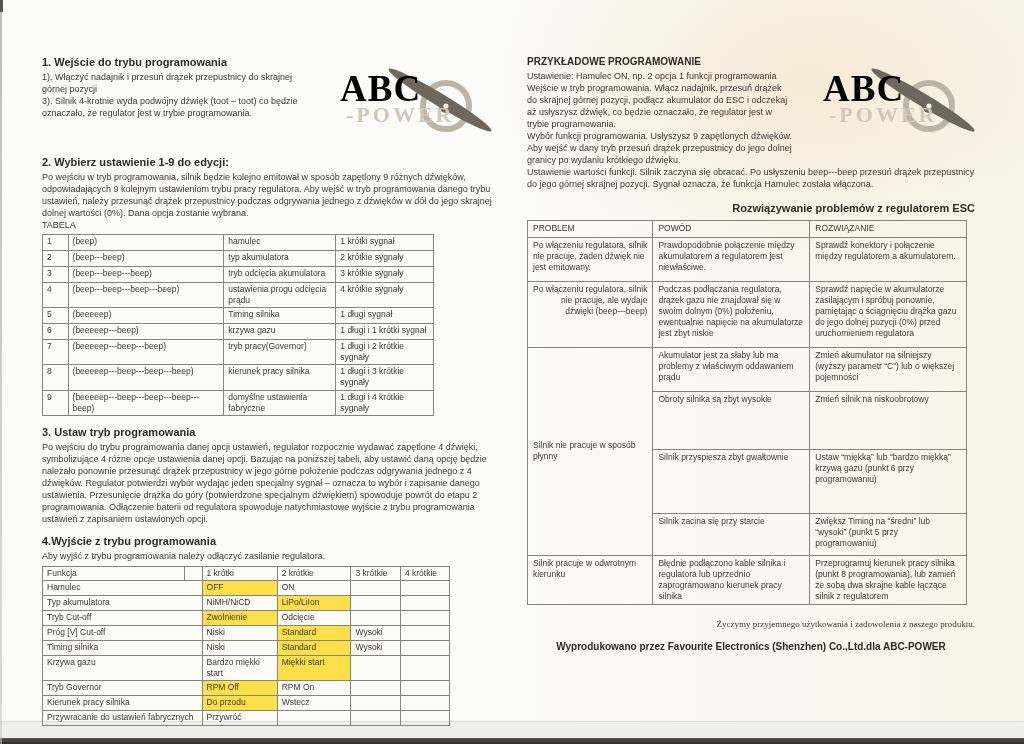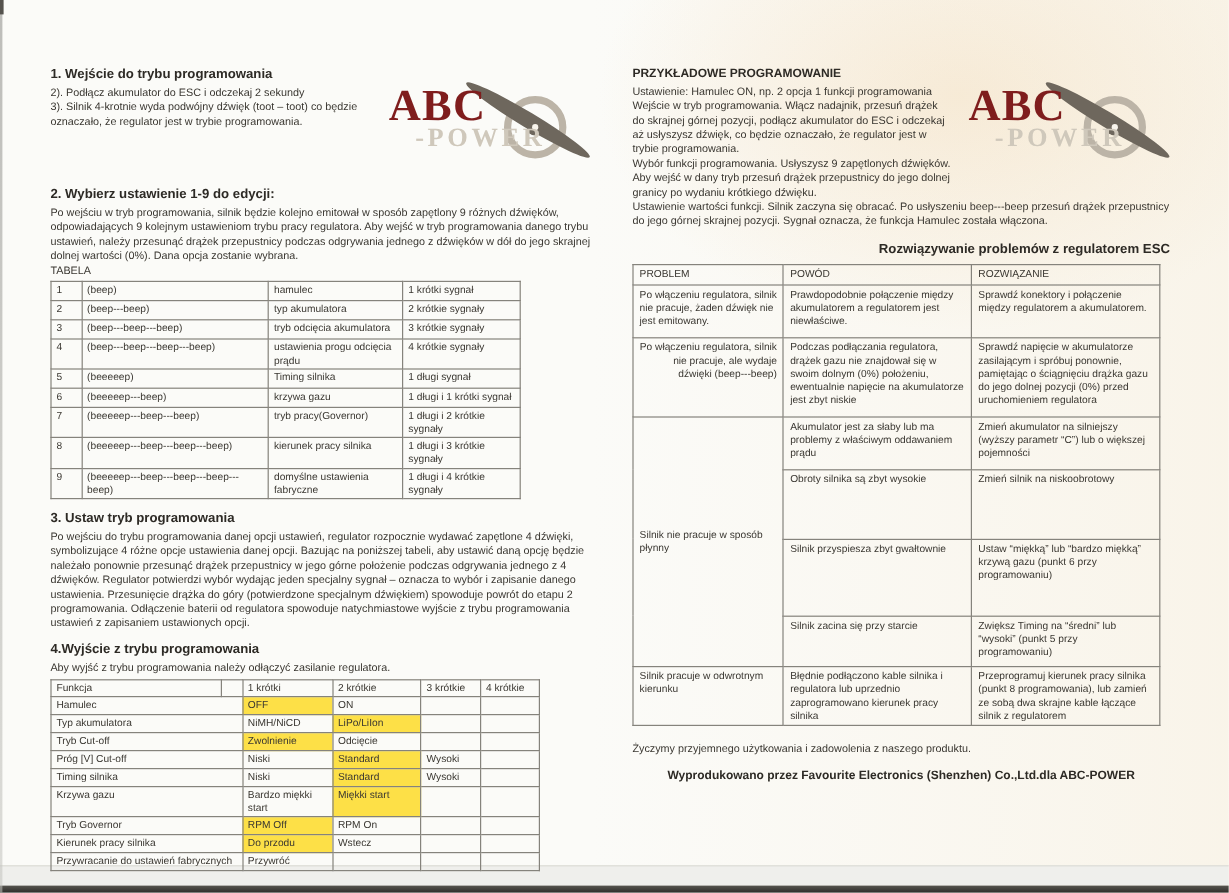--- a/index.html
+++ b/index.html
@@ -21,22 +21,22 @@
   
   .page{position:absolute;top:56px;}
   .page-left{left:42px;width:450px;}
   .page-right{left:527px;width:448px;}
   h1{font-size:11px;margin:10px 0 3px 0;font-weight:bold;color:#2d2a25;}
   h1.first{margin-top:0;}
   .caps{font-size:10px;}
   .para{font-size:9px;line-height:1.34;color:#3a3731;}
   
   .logo{position:relative;width:172px;height:84px;float:right;margin:2px 0 4px 10px;}
-  .logo-abc{position:absolute;left:4px;top:12px;font-family:"Liberation Serif",serif;font-weight:bold;
-    font-size:37px;line-height:1;color:#7f1d1d;letter-spacing:1px;}
+  .logo-abc{position:absolute;left:20px;top:12px;font-family:"Liberation Serif",serif;font-weight:bold;
+    font-size:37px;line-height:1;color:#000000;letter-spacing:1px;}
   .logo-power{position:absolute;left:26px;top:46px;font-family:"Liberation Serif",serif;font-weight:bold;
     font-size:22px;line-height:1;color:#cfc8bb;letter-spacing:3px;}
   .logo svg{position:absolute;right:-2px;top:0;}
   
   table{border-collapse:collapse;background:transparent;}
   td,th{border:1px solid #85837c;font-size:8.5px;line-height:1.3;padding:1px 4px;vertical-align:top;
     font-weight:normal;text-align:left;color:#3a3731;}
   
   .beep-table{width:392px;margin-top:3px;}
   .beep-table td{height:13px;}
@@ -53,21 +53,21 @@
   .settings-table .o3,.settings-table .o4{width:44px;}
   .settings-table td{height:12px;}
   td.shaded{background:#fde047;}
   
   .trouble-table{width:440px;margin-top:6px;}
   .trouble-table td,.trouble-table th{padding:2px 5px;}
   .trouble-table .p{width:120px;}
   .trouble-table .c{width:152px;}
   .trouble-table .s{width:152px;}
   
-  .footer1{margin-top:14px;text-align:left;font-size:9px;color:#3a3731;}
+  .footer1{margin-top:14px;text-align:right;font-size:9px;color:#3a3731;font-family:Liberation Serif, serif;}
   .footer2{margin-top:12px;text-align:center;font-size:10px;font-weight:bold;color:#2d2a25;}
   .clear{clear:both;}
 </style>
 </head>
 <body>
 
 <div class="scan-tint1"></div>
 <div class="scan-tint2"></div>
 <div class="scan-band"></div>
 <div class="scan-bottom"></div>
@@ -82,21 +82,21 @@
       <ellipse cx="66" cy="42" rx="60" ry="6.5" transform="rotate(31 66 42)" fill="#6e675d"></ellipse>
       <circle cx="72" cy="48" r="7" fill="#6e675d"></circle>
       <circle cx="72" cy="48" r="2.6" fill="#f8f4ec"></circle>
     </svg>
     <span class="logo-abc">ABC</span>
     <span class="logo-power">-POWER</span>
   </div>
 
   <h1 class="first">1.  Wejście do trybu programowania</h1>
   <div style="width:275px;">
-      <div class="para">2). Podłącz akumulator do ESC i odczekaj 2 sekundy</div>
+      <div class="para">1). Włączyć nadajnik i przesuń drążek przepustnicy do skrajnej górnej pozycji</div>
       <div class="para">3). Silnik 4-krotnie wyda podwójny dźwięk (toot – toot) co będzie oznaczało, że regulator jest w trybie programowania.</div>
     </div>
   <div class="clear"></div>
 
   <h1>2. Wybierz ustawienie 1-9 do edycji:</h1>
   <div>
       <div class="para">Po wejściu w tryb programowania, silnik będzie kolejno emitował w sposób zapętlony 9 różnych dźwięków, odpowiadających 9 kolejnym ustawieniom trybu pracy regulatora. Aby wejść w tryb programowania danego trybu ustawień, należy przesunąć drążek przepustnicy podczas odgrywania jednego z dźwięków w dół do jego skrajnej dolnej wartości (0%). Dana opcja zostanie wybrana.</div>
       <div class="para">TABELA</div>
     </div>
 

